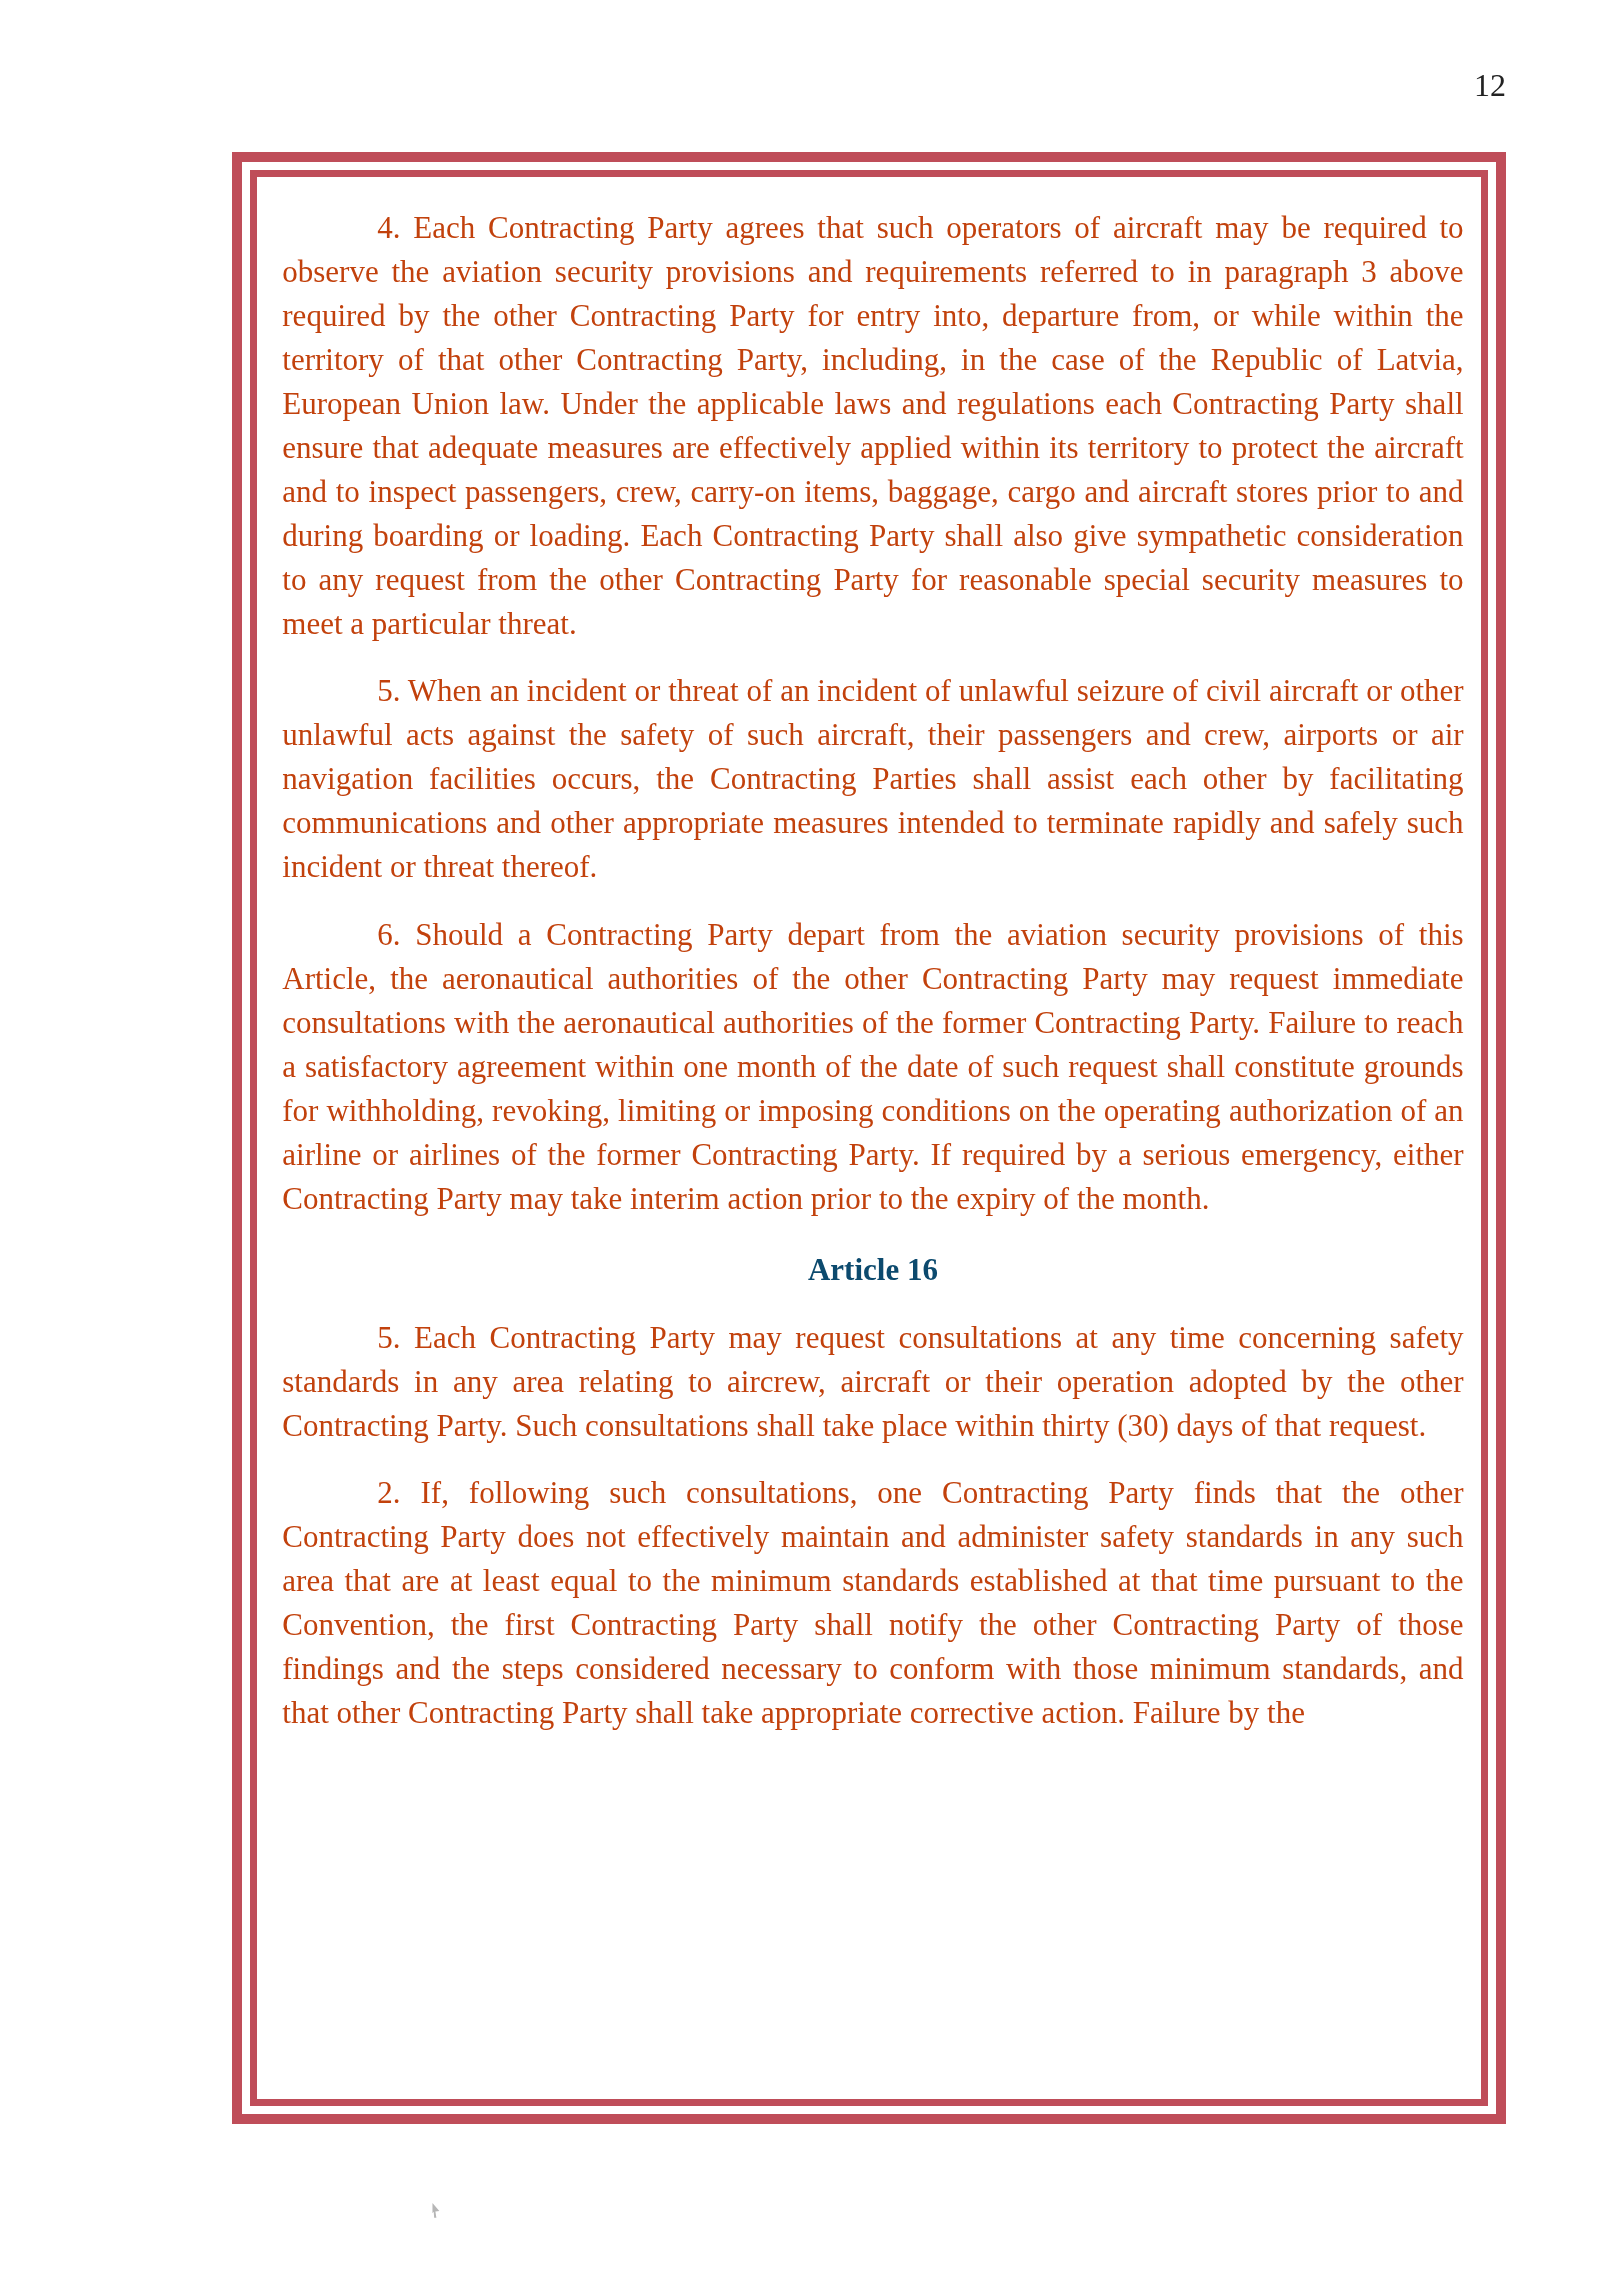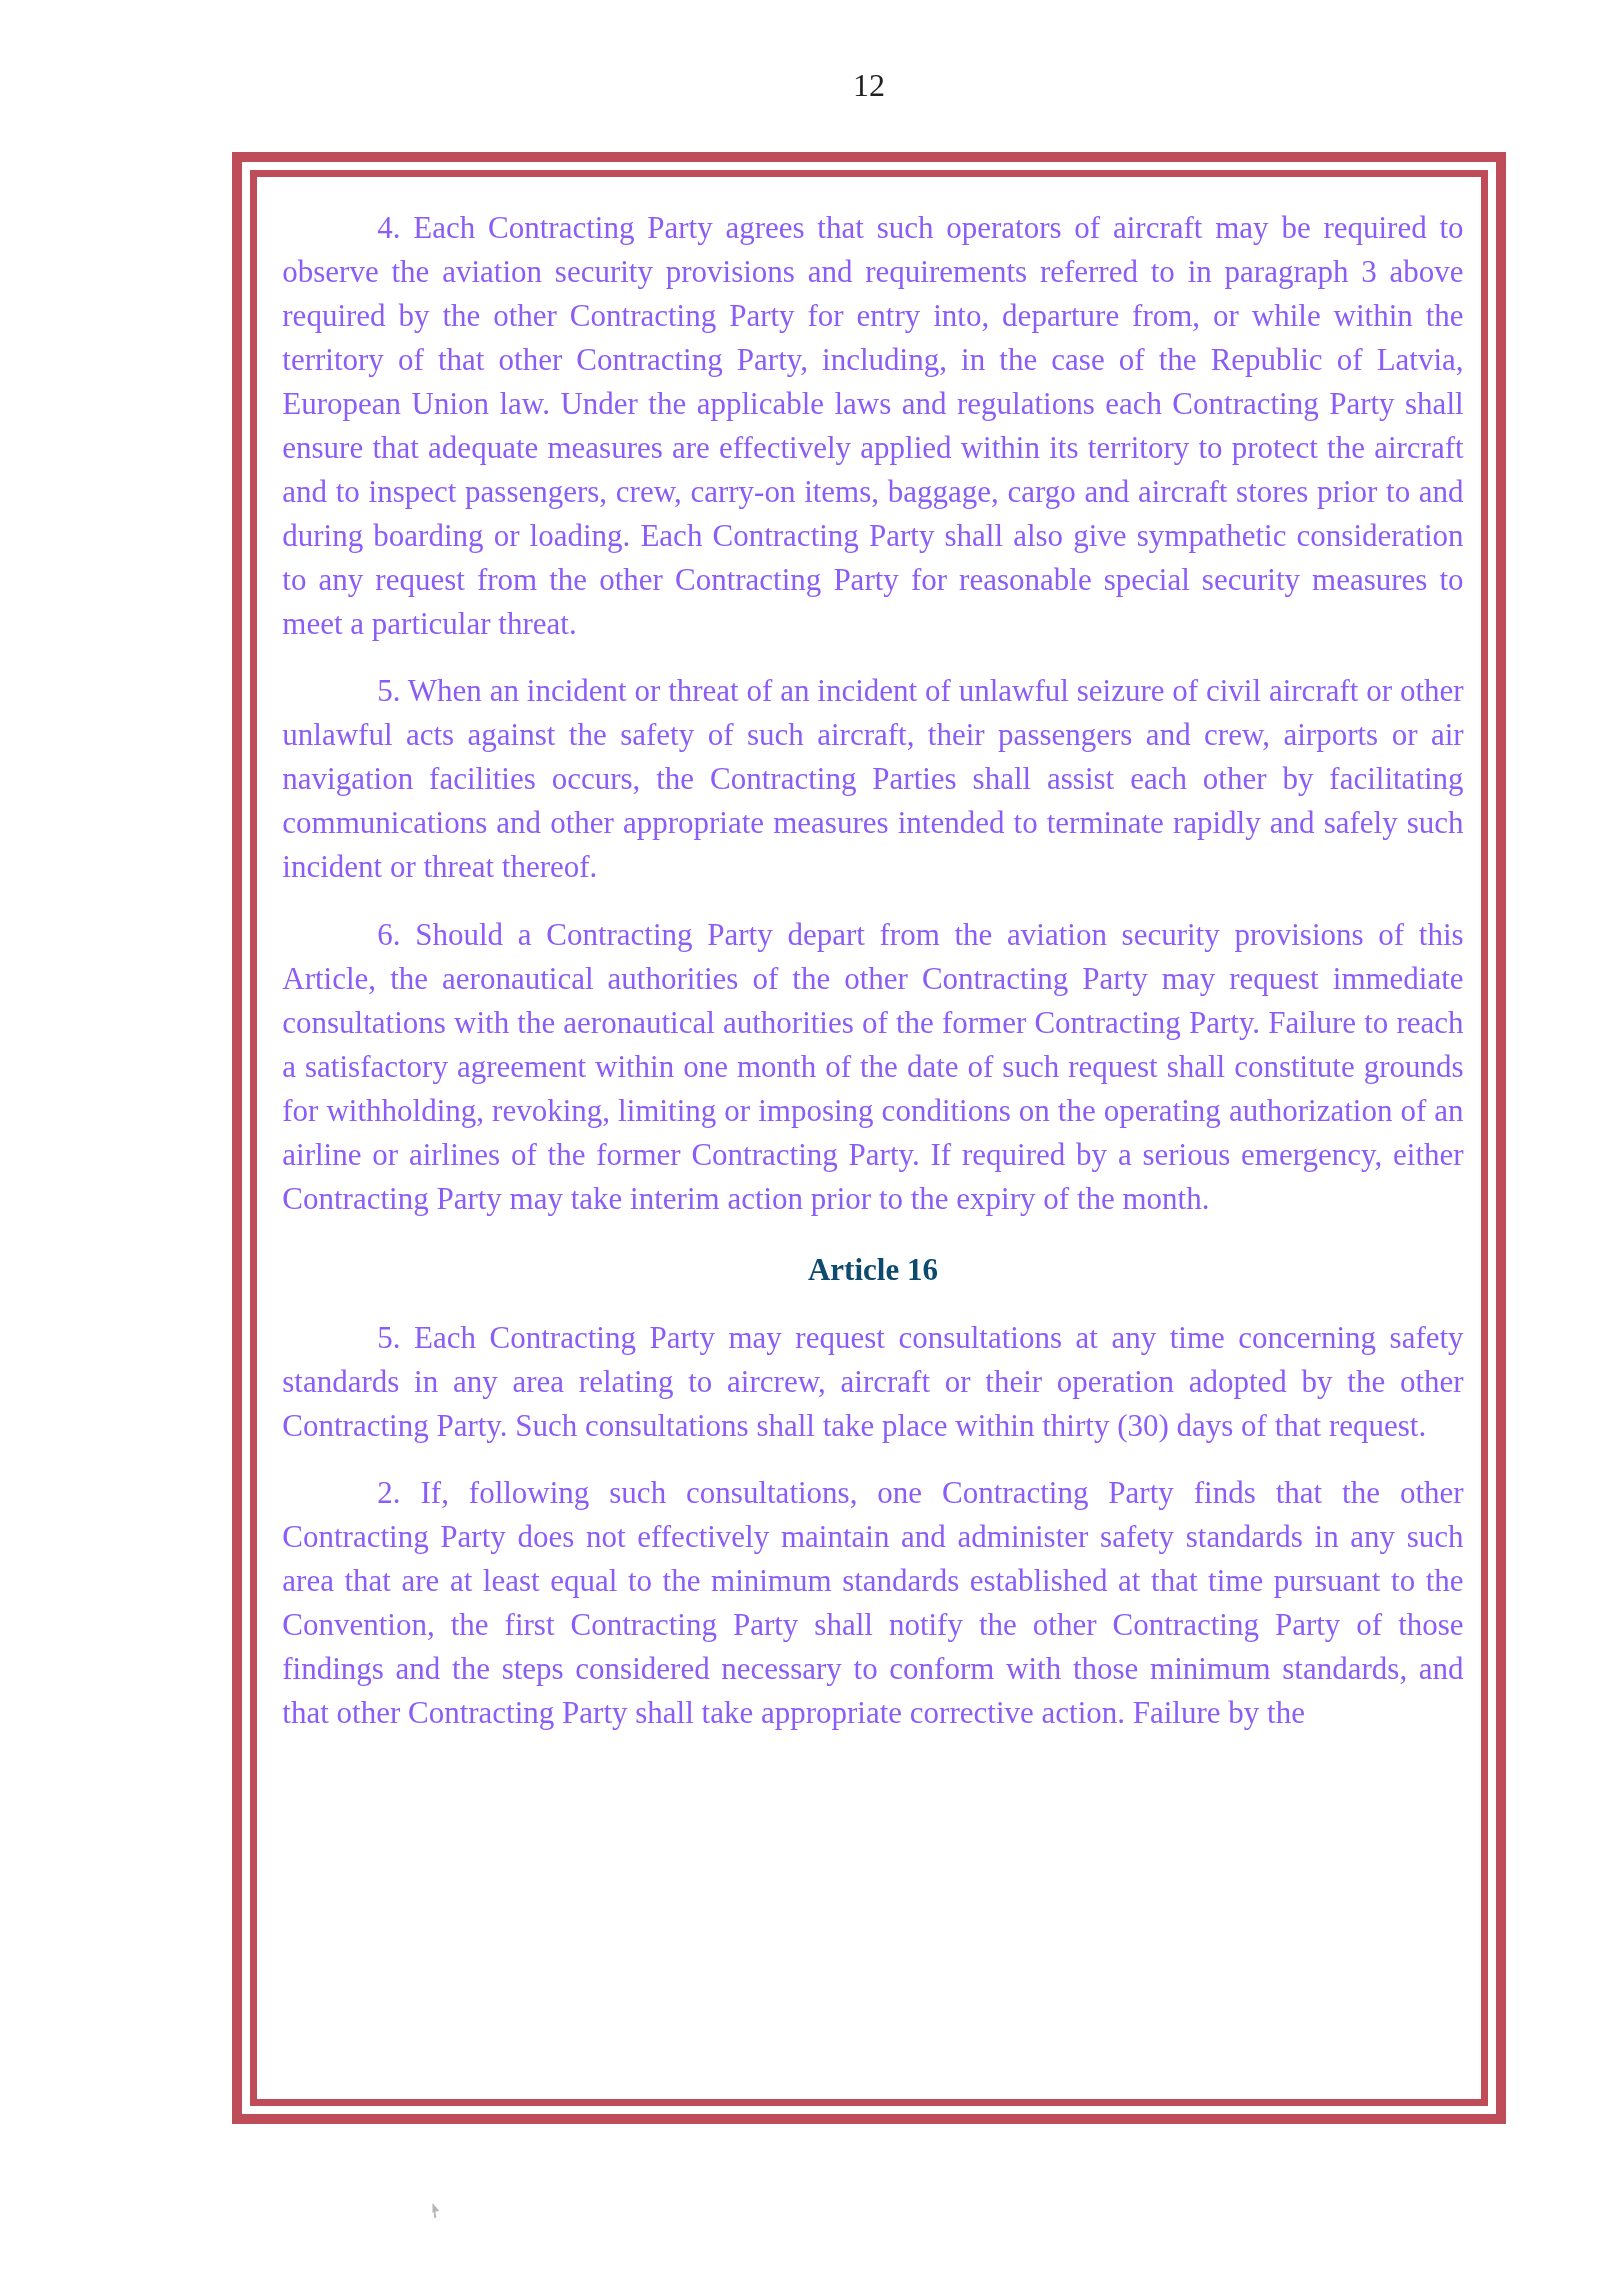--- a/index.html
+++ b/index.html
@@ -14,21 +14,21 @@
     background: #ffffff;
     color: #1c1c1c;
     font-family: "Liberation Serif", serif;
     overflow: hidden;
   }
   .page-number {
     position: absolute;
     top: 67px;
     left: 232px;
     width: 1274px;
-    text-align: center;
+    text-align: right;
     font-size: 32px;
     color: #222222;
   }
   .frame-outer {
     position: absolute;
     left: 232px;
     top: 152px;
     width: 1274px;
     height: 1972px;
     box-sizing: border-box;
@@ -43,21 +43,21 @@
     border: 7.8px solid #bf4d59;
     padding: 29px 17.6px 7.8px 25.5px;
     overflow: hidden;
   }
   .body-text p {
     margin: 0 0 23.5px 0;
     text-indent: 95px;
     font-size: 31px;
     line-height: 44px;
     text-align: justify;
-    color: #8b5cf6;
+    color: #c2410c;
   }
   .article-heading {
     margin: 27.4px 0 23.5px 0;
     text-align: center;
     font-weight: bold;
     font-size: 31px;
     line-height: 44px;
     color: #0c4a6e;
   }
   .stray-mark {

